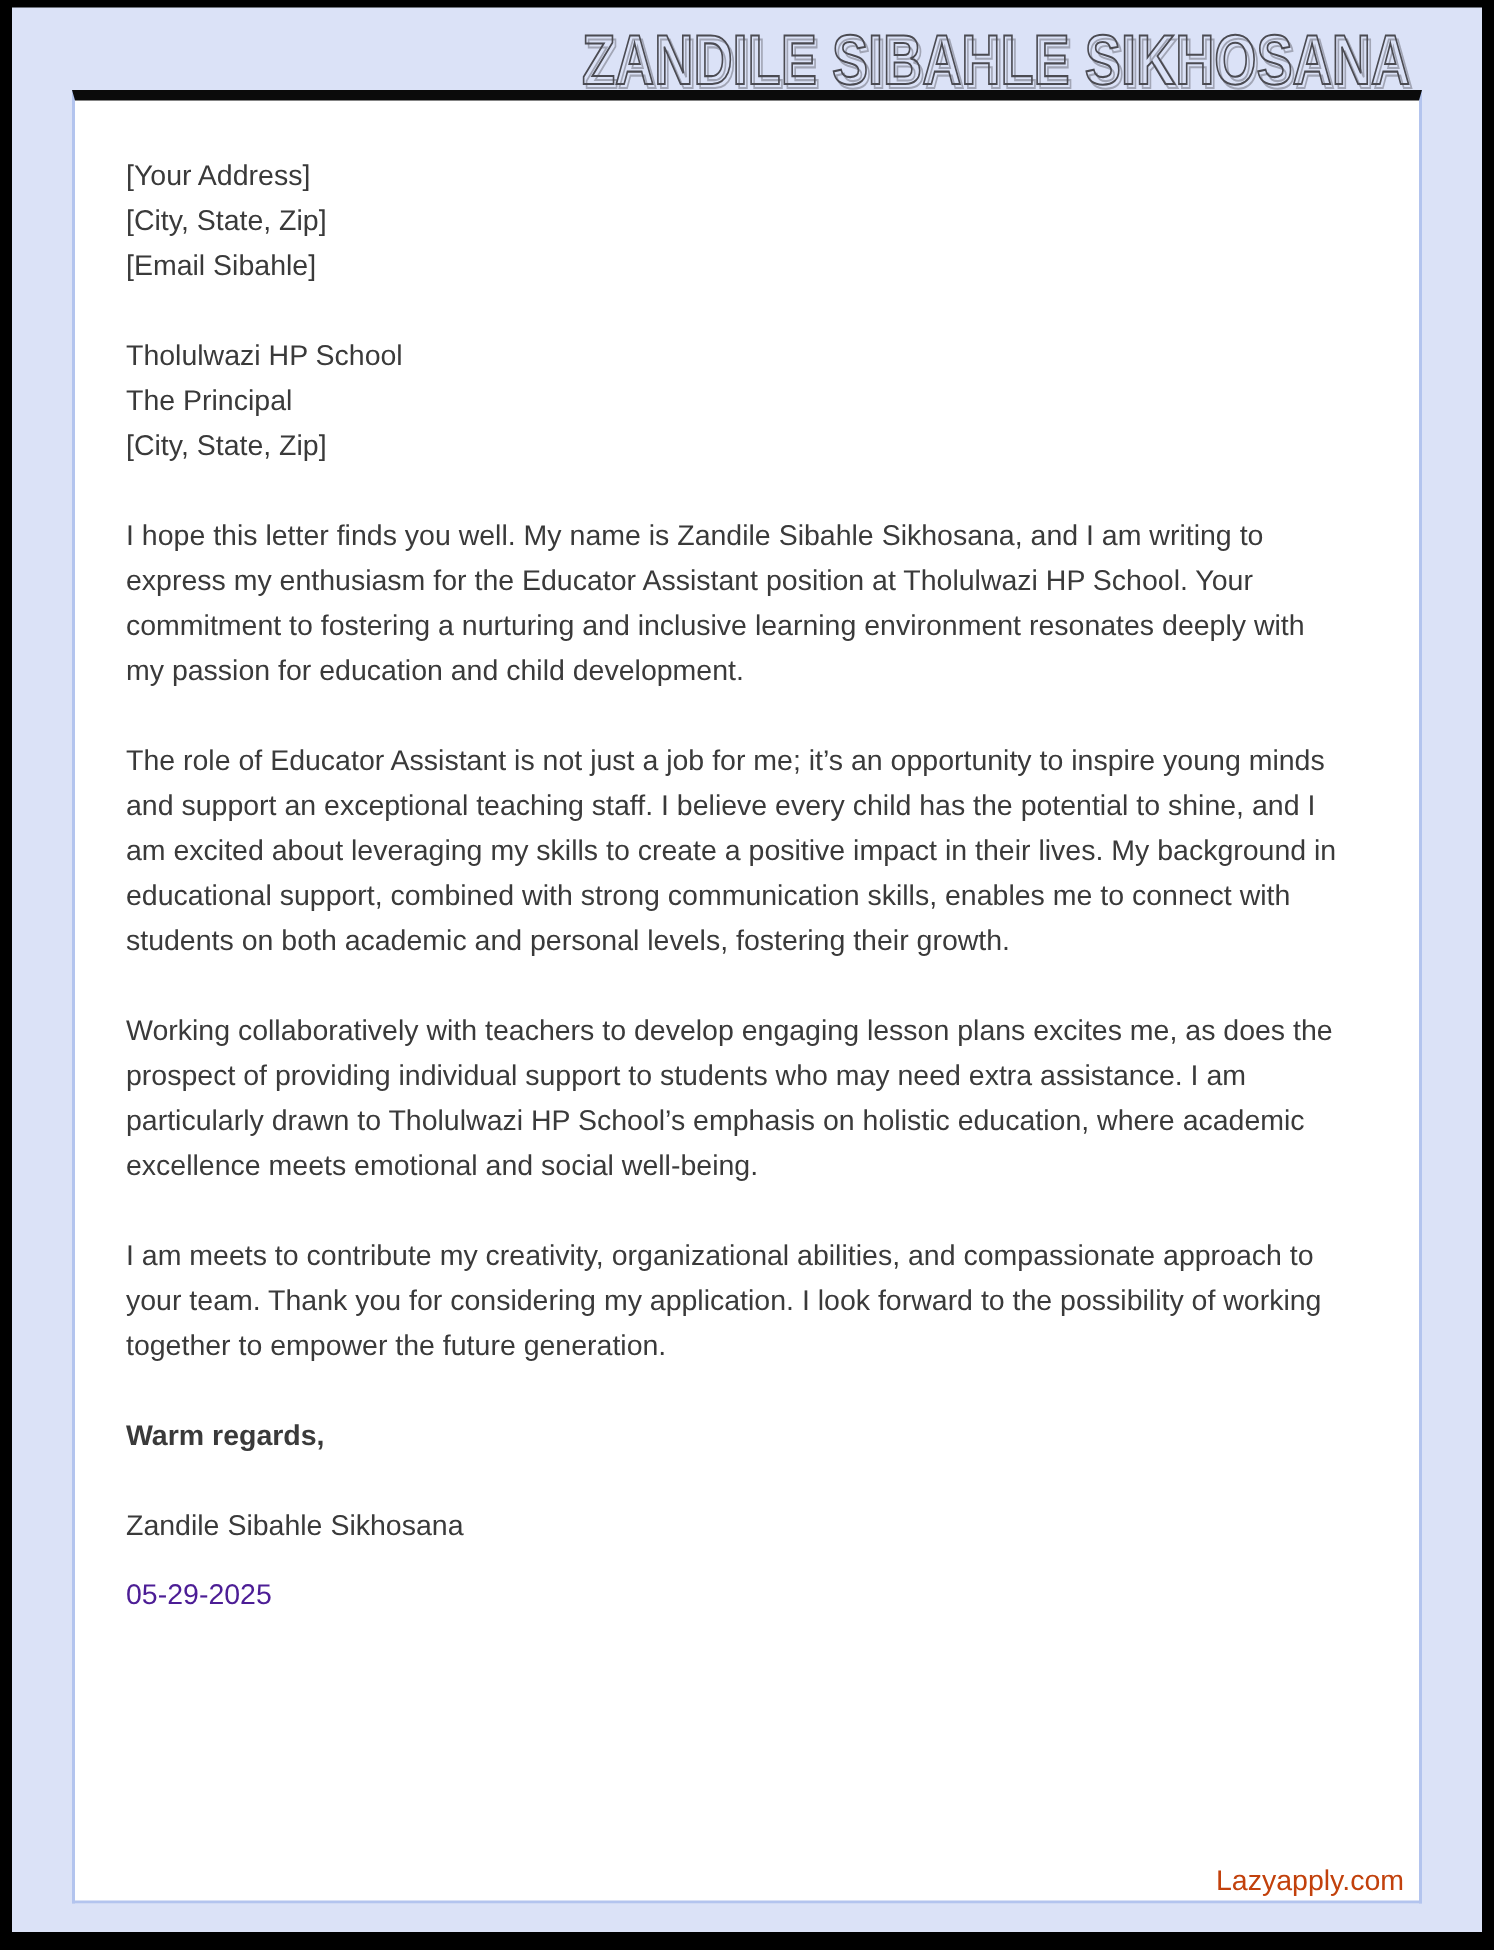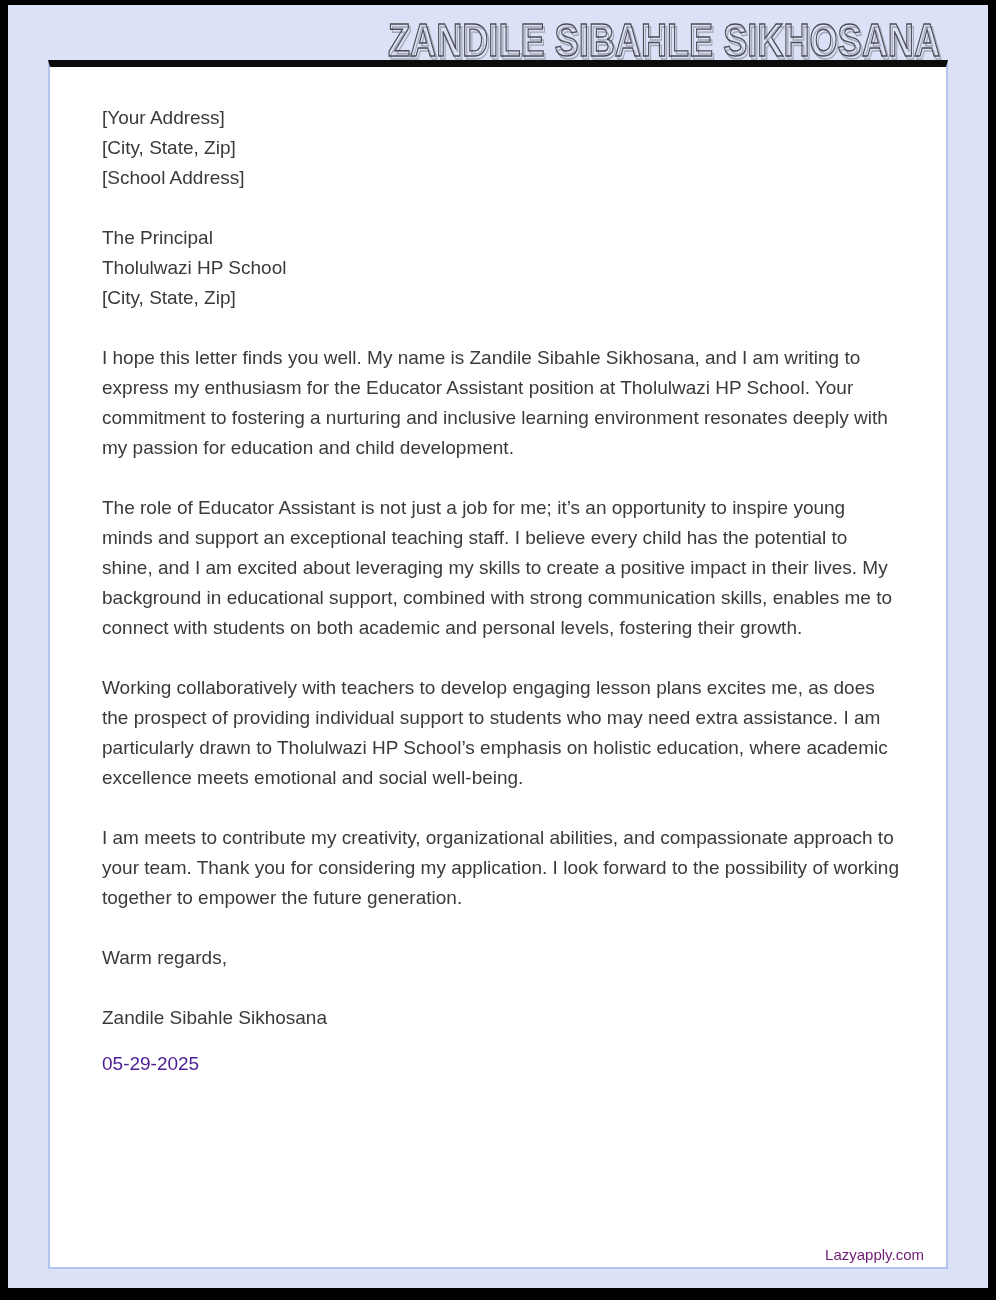--- a/index.html
+++ b/index.html
@@ -27,65 +27,65 @@
   .page {
     position: relative;
     margin-left: 40px;
     width: 900px;
     height: 1209px;
     background: #ffffff;
     border: 2px solid #b3c4ee;
     border-top: 7px solid #0b0b0b;
   }
   .content {
-    padding: 36px 46px 0 52px;
+    padding: 36px 46px 0 34px;
     font-size: 19px;
     line-height: 30px;
     color: #3a3a3a;
   }
   .block { margin: 0 0 30px 0; }
   .line { min-height: 30px; }
   .para { margin: 0 0 30px 0; }
-  .closing { margin: 0 0 30px 0; }
+  .closing { margin: 0 0 30px 0; font-weight: bold; }
   .signature { margin: 0 0 16px 0; }
   .date-line {
     color: #4c1d95;
     margin: 0;
   }
   .watermark {
     position: absolute;
-    right: 22px;
+    right: 10px;
     bottom: 2px;
-    font-size: 15px;
+    font-size: 19px;
     line-height: 20px;
-    color: #701a75;
+    color: #c2410c;
   }
 </style>
 </head>
 <body>
 
 <div class="header">
   <svg class="title-svg" width="580" height="52" viewBox="0 0 580 52">
     <text x="578" y="46" text-anchor="end" textLength="552" lengthAdjust="spacingAndGlyphs" font-family="Liberation Sans, sans-serif" font-size="47" font-weight="bold" fill="none" stroke="rgba(90,90,100,0.45)" stroke-width="1.4" transform="translate(2,2.5)">ZANDILE SIBAHLE SIKHOSANA</text>
     <text x="578" y="46" text-anchor="end" textLength="552" lengthAdjust="spacingAndGlyphs" font-family="Liberation Sans, sans-serif" font-size="47" font-weight="bold" fill="none" stroke="#4b4b52" stroke-width="1.4">ZANDILE SIBAHLE SIKHOSANA</text>
   </svg>
 </div>
 
 <div class="page">
   <div class="content">
 
     <div class="block">
       <div class="line">[Your Address]</div>
       <div class="line">[City, State, Zip]</div>
-      <div class="line">[School Address]</div>
+      <div class="line">[Email Sibahle]</div>
     </div>
 
     <div class="block">
+      <div class="line">Tholulwazi HP School</div>
       <div class="line">The Principal</div>
-      <div class="line">Tholulwazi HP School</div>
       <div class="line">[City, State, Zip]</div>
     </div>
 
 
     <p class="para">I hope this letter finds you well. My name is Zandile Sibahle Sikhosana, and I am writing to express my enthusiasm for the Educator Assistant position at Tholulwazi HP School. Your commitment to fostering a nurturing and inclusive learning environment resonates deeply with my passion for education and child development.</p>
     <p class="para">The role of Educator Assistant is not just a job for me; it’s an opportunity to inspire young minds and support an exceptional teaching staff. I believe every child has the potential to shine, and I am excited about leveraging my skills to create a positive impact in their lives. My background in educational support, combined with strong communication skills, enables me to connect with students on both academic and personal levels, fostering their growth.</p>
     <p class="para">Working collaboratively with teachers to develop engaging lesson plans excites me, as does the prospect of providing individual support to students who may need extra assistance. I am particularly drawn to Tholulwazi HP School’s emphasis on holistic education, where academic excellence meets emotional and social well-being.</p>
     <p class="para">I am meets to contribute my creativity, organizational abilities, and compassionate approach to your team. Thank you for considering my application. I look forward to the possibility of working together to empower the future generation.</p>
 
     <div class="closing">Warm regards,</div>

